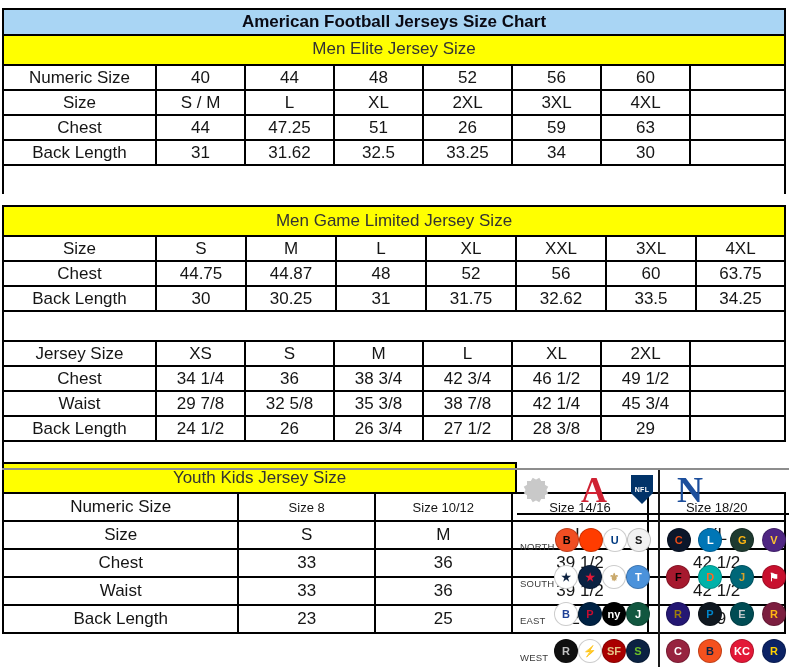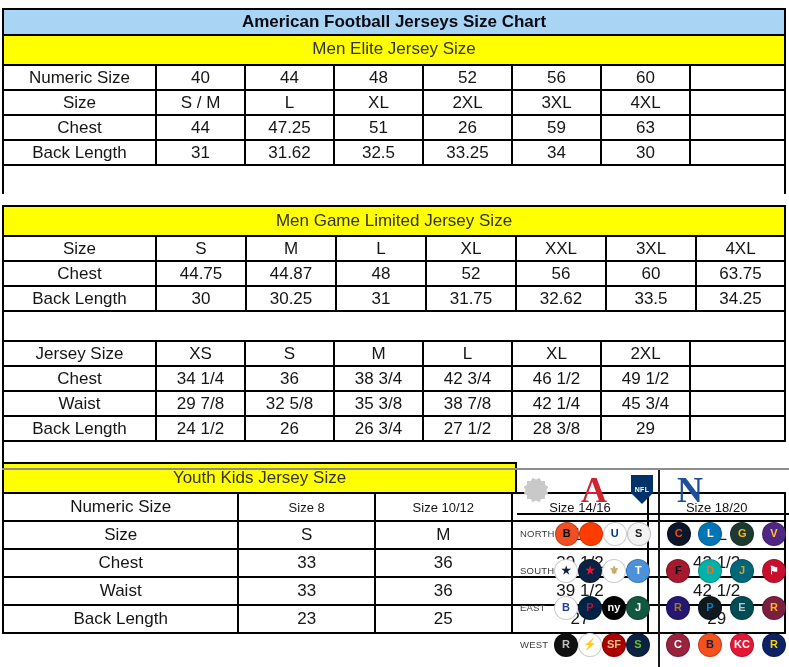--- a/index.html
+++ b/index.html
@@ -41,21 +41,21 @@
   .starburst i.r60{transform:rotate(60deg);}
   .conf-letter{font-family:"Liberation Serif",serif;font-weight:bold;font-size:36px;line-height:1;}
   .afc{margin-left:32px;color:#cf2233;}
   .nfc{margin-left:24px;color:#1c4e9c;}
   .shield{
     margin-left:24px;width:22px;height:29px;background:#013369;color:#fff;
     font-size:7px;font-weight:bold;display:flex;align-items:center;justify-content:center;
     clip-path:polygon(0 0,100% 0,100% 62%,50% 100%,0 62%);position:relative;z-index:3;
     letter-spacing:.3px;
   }
-  .division-row{height:37px;display:flex;align-items:center;position:relative;z-index:2;}
+  .division-row{height:37px;display:flex;align-items:flex-end;position:relative;z-index:2;}
   .div-label{flex:0 0 37px;padding-left:3px;font-size:9.5px;color:#3a3a3a;letter-spacing:.2px;}
   .team-group{display:flex;align-items:center;}
   .afc-group{flex:0 0 101px;justify-content:space-between;padding-right:5px;}
   .nfc-group{flex:1;justify-content:space-between;padding-left:11px;padding-right:3px;}
   .team{
     width:24px;height:24px;border-radius:50%;display:flex;align-items:center;justify-content:center;
     font-size:11px;font-weight:bold;border:1px solid rgba(0,0,0,.2);line-height:1;overflow:hidden;
   }
 </style>
 </head>

